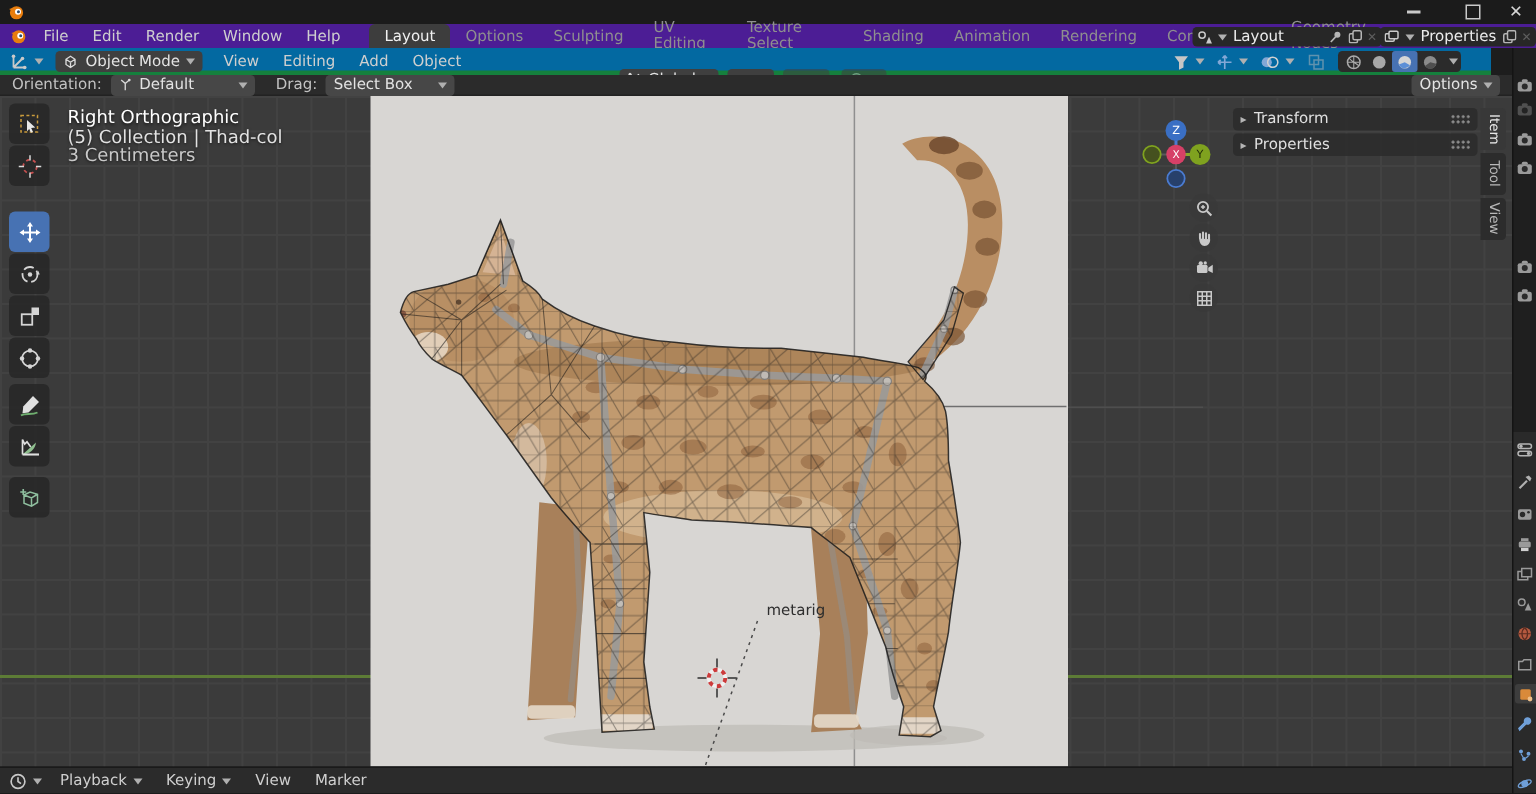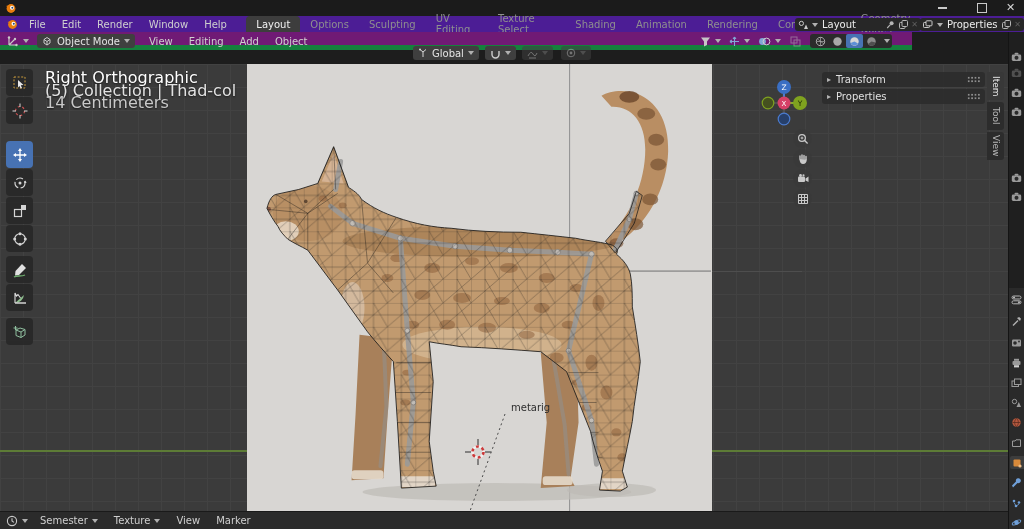--- a/index.html
+++ b/index.html
@@ -20,21 +20,21 @@
   .tool-btn.active{background:#4772b3}
   .np-row{position:absolute;left:822px;width:163px;height:15px;background:rgba(45,45,45,.92);border-radius:3px;
           display:flex;align-items:center;color:#e0e0e0;padding:0 5px;box-sizing:border-box}
   .np-caret{color:#b5b5b5;font-size:8px;margin-right:5px}
   .grip{width:13px;height:7px;margin-left:auto;background-image:radial-gradient(circle,#8e8e8e .8px,transparent 1.1px);background-size:3.4px 3.5px}
   .vtab{position:absolute;left:987px;width:17px;background:#2c2c2c;color:#b8b8b8;writing-mode:vertical-rl;
         display:flex;align-items:center;justify-content:center;font-size:9px;border-radius:0 3px 3px 0;box-sizing:border-box}
   .vtab.active{background:#383838;color:#e8e8e8}
   .navbtn{position:absolute;left:793px;width:19px;height:19px;border-radius:50%;background:rgba(58,58,58,.85);
           display:flex;align-items:center;justify-content:center}
-  .ovl{color:#fff;text-shadow:0 1px 2px rgba(0,0,0,.6);line-height:12.5px;font-size:16px}
+  .ovl{color:#fff;text-shadow:0 1px 2px rgba(0,0,0,.6);line-height:12.5px;font-size:12px}
   .stripicon{position:absolute;left:1010px;width:13px;height:13px;display:flex;align-items:center;justify-content:center}
   svg{display:block}
 </style>
 </head>
 <body>
 
 <div class="app">
 
   <div class="abs fx" style="left:0;top:0;width:1024px;height:16px;background:#1b1b1b">
     <span class="abs" style="left:5px;top:2px">
@@ -109,21 +109,21 @@
       <span style="margin-left:auto">
           <svg width="9" height="9" viewBox="0 0 9 9">
             <rect x="0.5" y="2.5" width="5.5" height="6" rx="1" fill="none" stroke="#b5b5b5"></rect>
             <rect x="3" y="0.5" width="5.5" height="6" rx="1" fill="#272727" stroke="#b5b5b5"></rect>
           </svg>
         </span>
       <span style="margin-left:3px;color:#5f5f5f;font-size:8px">✕</span>
     </div>
   </div>
 
-  <div class="abs" style="left:0;top:32px;width:912px;height:18px;background:#701a75;border-bottom:5px solid #15803d;box-sizing:border-box">
+  <div class="abs" style="left:0;top:32px;width:994px;height:18px;background:#0369a1;border-bottom:3px solid #15803d;box-sizing:border-box">
     <div class="fx" style="height:18px;padding-left:6px">
       <span class="fx">
         <svg width="13" height="12" viewBox="0 0 13 12">
             <path d="M3 10 L3 3 M3 10 L10 10 M3 10 L8.5 4.5" stroke="#c9c9c9" stroke-width="1.2" fill="none"></path>
             <circle cx="3" cy="2.5" r="1.2" fill="#c9c9c9"></circle>
             <circle cx="10.5" cy="10" r="1.2" fill="#c9c9c9"></circle>
             <circle cx="9" cy="4" r="1.2" fill="#c9c9c9"></circle>
           </svg>
         <span class="chev"></span>
       </span>
@@ -219,20 +219,40 @@
             <svg width="11" height="11" viewBox="0 0 11 11">
               <circle cx="5.5" cy="5.5" r="4.2" fill="#8b8b8b"></circle>
               <path d="M2 8 A4.2 4.2 0 0 0 9.5 6.5 L5.5 5.5 Z" fill="#4f4f4f"></path>
             </svg>
           </span>
         <span class="chev"></span>
       </span>
     </div>
   </div>
 
+  <div class="abs fx" style="left:0;top:50px;width:1008px;height:14px;background:#2b2b2b;border-bottom:1px solid #222;box-sizing:border-box;padding-left:8px">
+    <span style="color:#c2c2c2">Orientation:</span>
+    <span class="pill flat" style="margin-left:6px;width:86px">
+      <svg width="9" height="9" viewBox="0 0 10 10">
+          <path d="M5 9 L5 4 L2 1.5 M5 4 L8 1.5" stroke="#d8d8d8" stroke-width="1" fill="none"></path>
+          <circle cx="8" cy="1.5" r="1" fill="#d8d8d8"></circle>
+        </svg>
+      <span style="margin-left:5px">Default</span>
+      <span class="chev" style="margin-left:auto"></span>
+    </span>
+    <span style="margin-left:14px;color:#c2c2c2">Drag:</span>
+    <span class="pill flat" style="margin-left:6px;width:76px">
+      <span>Select Box</span>
+      <span class="chev" style="margin-left:auto"></span>
+    </span>
+    <span class="pill flat" style="margin-left:auto;margin-right:8px">
+      <span>Options</span>
+      <span class="chev"></span>
+    </span>
+  </div>
 
   <div class="abs" style="left:0;top:64px;width:1008px;height:447px;background:#3b3b3b;
        background-image:linear-gradient(#424242 1px,transparent 1px),linear-gradient(90deg,#424242 1px,transparent 1px);
        background-size:23px 23px">
 
     <div class="abs" style="left:0;top:386px;width:1008px;height:1.6px;background:#5d7c36"></div>
 
     <div class="abs" style="left:247px;top:0;width:465px;height:447px;background:#d8d6d3">
       <svg width="465" height="447" viewBox="0 0 465 449">
         <defs>
@@ -367,21 +387,21 @@
         <line x1="14" y1="21" x2="14" y2="27" stroke="#2e2e2e"></line>
       <line x1="1" y1="14" x2="7" y2="14" stroke="#2e2e2e"></line>
         <line x1="21" y1="14" x2="27" y2="14" stroke="#2e2e2e"></line>
       <circle cx="14" cy="14" r="5.5" fill="none" stroke="#f0f0f0" stroke-width="2.6"></circle>
       <circle cx="14" cy="14" r="5.5" fill="none" stroke="#cc3a3a" stroke-width="2.6" stroke-dasharray="2.9 2.9"></circle>
     </svg>
 
     <div class="abs ovl" style="left:45px;top:8px">
       <div style="color:#fff">Right Orthographic</div>
       <div style="color:#e2e2e2">(5) Collection | Thad-col</div>
-      <div style="color:#c9c9c9">14 Centimeters</div>
+      <div style="color:#c9c9c9">3 Centimeters</div>
     </div>
 
     <div>
       <div class="tool-btn" style="top:5px">
         <svg width="16" height="16" viewBox="0 0 16 16">
             <rect x="2" y="2" width="11" height="11" fill="none" stroke="#c89a3c" stroke-width="1" stroke-dasharray="2 1.6"></rect>
             <path d="M6 5 L11.5 10 L8.8 10.3 L10 13 L8.6 13.5 L7.5 11 L6 12.5 Z" fill="#e8e8e8"></path>
           </svg>
       </div>
       <div class="tool-btn" style="top:33px">
@@ -629,25 +649,25 @@
 
   <div class="abs fx" style="left:0;top:511px;width:1008px;height:18px;background:#2b2b2b;border-top:1px solid #1a1a1a;box-sizing:border-box;padding-left:6px">
     <span class="fx">
       <svg width="12" height="12" viewBox="0 0 12 12">
           <circle cx="6" cy="6" r="4.6" fill="none" stroke="#c9c9c9" stroke-width="1.1"></circle>
           <path d="M6 3.2 V6 L8 7.4" stroke="#c9c9c9" stroke-width="1.1" fill="none"></path>
         </svg>
       <span class="chev"></span>
     </span>
     <span class="fx menu-item" style="margin-left:4px">
-        <span>Semester</span>
+        <span>Playback</span>
         <span class="chev"></span>
       </span>
     <span class="fx menu-item">
-        <span>Texture</span>
+        <span>Keying</span>
         <span class="chev"></span>
       </span>
     <span class="menu-item">View</span>
     <span class="menu-item">Marker</span>
 
   </div>
 
 </div>
 
 </body></html>

